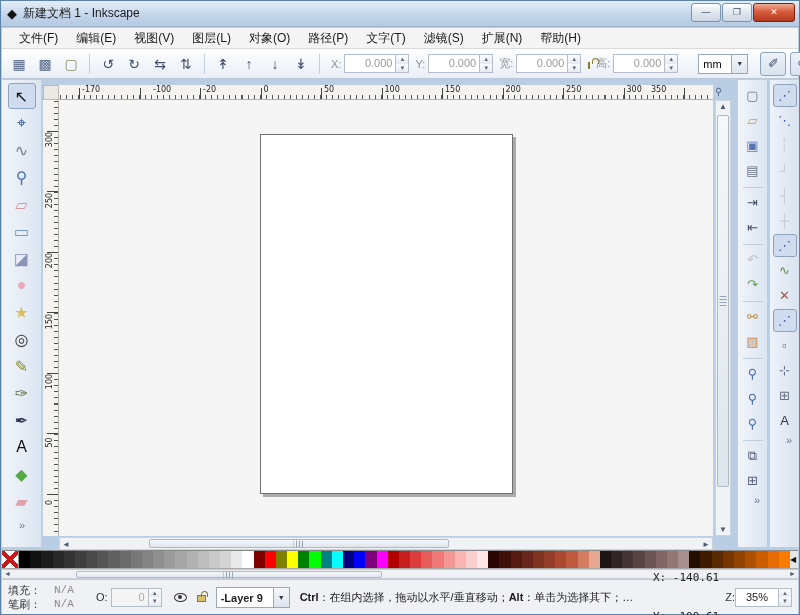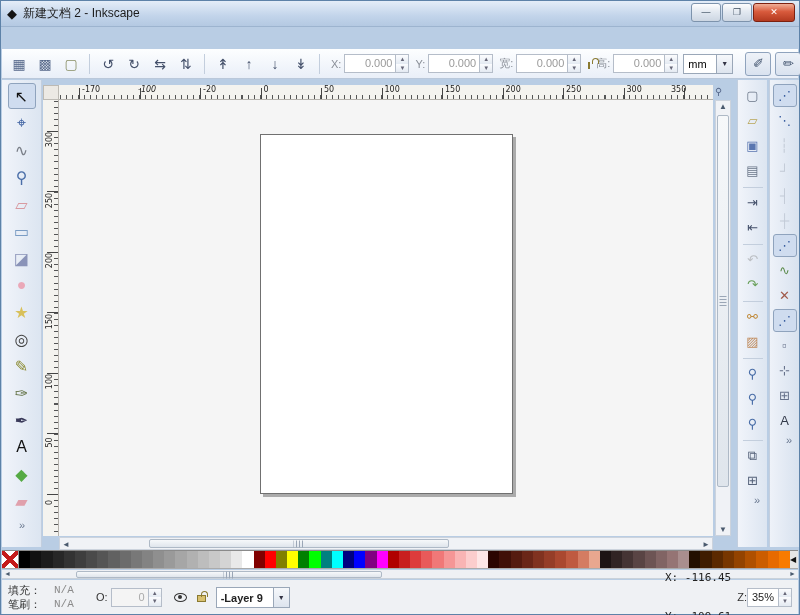--- a/index.html
+++ b/index.html
@@ -36,21 +36,21 @@
     font-size:14px; margin:0 1px; }
   .vsep { width:1px; height:20px; background:#c3cedd; margin:0 5px; }
   .fieldgrp { display:flex; align-items:center; margin-left:6px; }
   .fieldgrp .flabel { color:#8a8f98; font-size:11px; margin-right:3px; }
   .numbox { width:52px; height:19px; border:1px solid #b5bdc9; background:#fff;
     color:#9a9a9a; font-size:11px; text-align:right; padding:2px 3px; }
   .spin { display:flex; flex-direction:column; width:13px; height:19px;
     border:1px solid #b5bdc9; border-left:none; }
   .spin span { flex:1; font-size:6px; line-height:8px; text-align:center; color:#667;
     background:linear-gradient(#fbfcfe,#e4eaf2); }
-  .unitbox { display:flex; margin-left:5px; }
+  .unitbox { display:flex; margin-left:20px; }
   .unitval { width:34px; height:20px; border:1px solid #9aa7b8; background:#fff;
     font-size:11px; padding:3px 4px; }
   .unitarrow { width:16px; height:20px; border:1px solid #9aa7b8; border-left:none;
     background:linear-gradient(#f6f8fb,#dde4ee); font-size:7px; text-align:center;
     line-height:18px; color:#334; }
   .toggle { width:26px; height:24px; border:1px solid #8fa3bd; border-radius:3px;
     background:linear-gradient(#eef2f8,#d9e2ef); display:flex; align-items:center;
     justify-content:center; font-size:13px; color:#3c4f6a; margin:0 2px; }
   .overflow { color:#6a7main; color:#6a7890; font-size:11px; letter-spacing:-1px; margin-left:8px; }
 
@@ -153,37 +153,49 @@
     height:5px; border:1.5px solid #8a7a30; border-bottom:none;
     border-radius:4px 4px 0 0; }
   #layer-select { display:flex; margin-left:10px; }
   #layer-select .layerval { width:58px; height:21px; background:#fff;
     border:1px solid #9aa7b8; font-size:11px; font-weight:bold; padding:4px 4px; }
   #hint { margin-left:10px; white-space:nowrap; overflow:hidden; text-overflow:ellipsis;
     width:340px; color:#1a1a1a; }
   #coords { margin-left:auto; font-family:"DejaVu Sans Mono",monospace; font-size:11px;
     line-height:13px; text-align:right; color:#222; white-space:pre; }
   #zoom-grp { display:flex; align-items:center; margin:0 6px 0 6px; }
-  #zoom-grp .numbox { width:32px; color:#222; text-align:center; }
+  #zoom-grp .numbox { width:44px; color:#222; text-align:center; }
 </style>
 </head>
 <body>
 
 <div id="window">
 
   <div id="titlebar">
     <span class="logo">◆</span>
-    <span class="title">新建文档 2 - Inkscape</span>
+    <span class="title">新建文档 1 - Inkscape</span>
     <div id="winbtns">
       <div class="winbtn">—</div>
       <div class="winbtn">❐</div>
       <div class="winbtn close">✕</div>
     </div>
   </div>
 
+  <div id="menubar">
+      <span class="menu-item">文件(F)</span>
+      <span class="menu-item">编辑(E)</span>
+      <span class="menu-item">视图(V)</span>
+      <span class="menu-item">图层(L)</span>
+      <span class="menu-item">对象(O)</span>
+      <span class="menu-item">路径(P)</span>
+      <span class="menu-item">文字(T)</span>
+      <span class="menu-item">滤镜(S)</span>
+      <span class="menu-item">扩展(N)</span>
+      <span class="menu-item">帮助(H)</span>
+    </div>
 
   <div id="toolbar">
     <span id="tb-buttons" style="display:flex;align-items:center">
         <span class="tbtn" style="color: rgb(86, 104, 138);">▦</span>
         <span class="tbtn" style="color: rgb(86, 104, 138);">▩</span>
         <span class="tbtn" style="color: rgb(138, 143, 102);">▢</span>
         <span class="vsep"></span>
         <span class="tbtn" style="color: rgb(68, 80, 106);">↺</span>
         <span class="tbtn" style="color: rgb(68, 80, 106);">↻</span>
         <span class="tbtn" style="color: rgb(68, 80, 106);">⇆</span>
@@ -255,30 +267,30 @@
       <span class="tool" style="color: rgb(58, 58, 90);">✒</span>
       <span class="tool" style="color: rgb(17, 17, 17);">A</span>
       <span class="tool" style="color: rgb(85, 170, 68);">◆</span>
       <span class="tool" style="color: rgb(224, 160, 172);">▰</span>
       <span class="overflow">»</span>
     </div>
 
   <div id="ruler-corner"></div>
   <div id="ruler-top">
       <span class="rlabel-h" style="left: 23px;">-170</span>
-      <span class="rlabel-h" style="left: 79px; font-style: italic;">-100</span>
+      <span class="rlabel-h" style="left: 94px;">-100</span>
       <span class="rlabel-h" style="left: 144px;">-20</span>
       <span class="rlabel-h" style="left: 204.5px;">0</span>
       <span class="rlabel-h" style="left: 265px;">50</span>
       <span class="rlabel-h" style="left: 325.5px;">100</span>
       <span class="rlabel-h" style="left: 386px;">150</span>
       <span class="rlabel-h" style="left: 446.5px;">200</span>
       <span class="rlabel-h" style="left: 507px;">250</span>
       <span class="rlabel-h" style="left: 567.5px;">300</span>
-      <span class="rlabel-h" style="left: 612px;">350</span>
+      <span class="rlabel-h" style="left: 592px;">350</span>
     </div>
   <div id="ruler-left">
       <span class="rlabel-v" style="top: 35px;">300</span>
       <span class="rlabel-v" style="top: 95.5px;">250</span>
       <span class="rlabel-v" style="top: 156px;">200</span>
       <span class="rlabel-v" style="top: 216.5px;">150</span>
       <span class="rlabel-v" style="top: 277px;">100</span>
       <span class="rlabel-v" style="top: 337.5px;">50</span>
       <span class="rlabel-v" style="top: 398px;">0</span>
     </div>
@@ -441,22 +453,25 @@
           <span>▲</span>
           <span>▼</span>
         </span>
     </div>
     <span class="mini-eye"></span>
     <span class="mini-lock"></span>
     <div id="layer-select">
       <span class="layerval">-Layer 9</span>
       <span class="unitarrow" style="height:21px;line-height:19px">▼</span>
     </div>
+    <div id="hint">
+      <b>Ctrl</b><span>：在组内选择，拖动以水平/垂直移动；</span><b>Alt</b><span>：单击为选择其下；滚…</span>
+    </div>
     <div id="coords">
-      <div><span>X:</span> <span>-116.45</span></div>
+      <div><span>X:</span> <span>-140.61</span></div>
       <div><span>Y:</span>  <span>109.61</span></div>
     </div>
     <div id="zoom-grp">
       <span class="flabel" style="color:#333">Z:</span>
       <span class="numbox">35%</span>
       <span class="spin">
           <span>▲</span>
           <span>▼</span>
         </span>
     </div>

